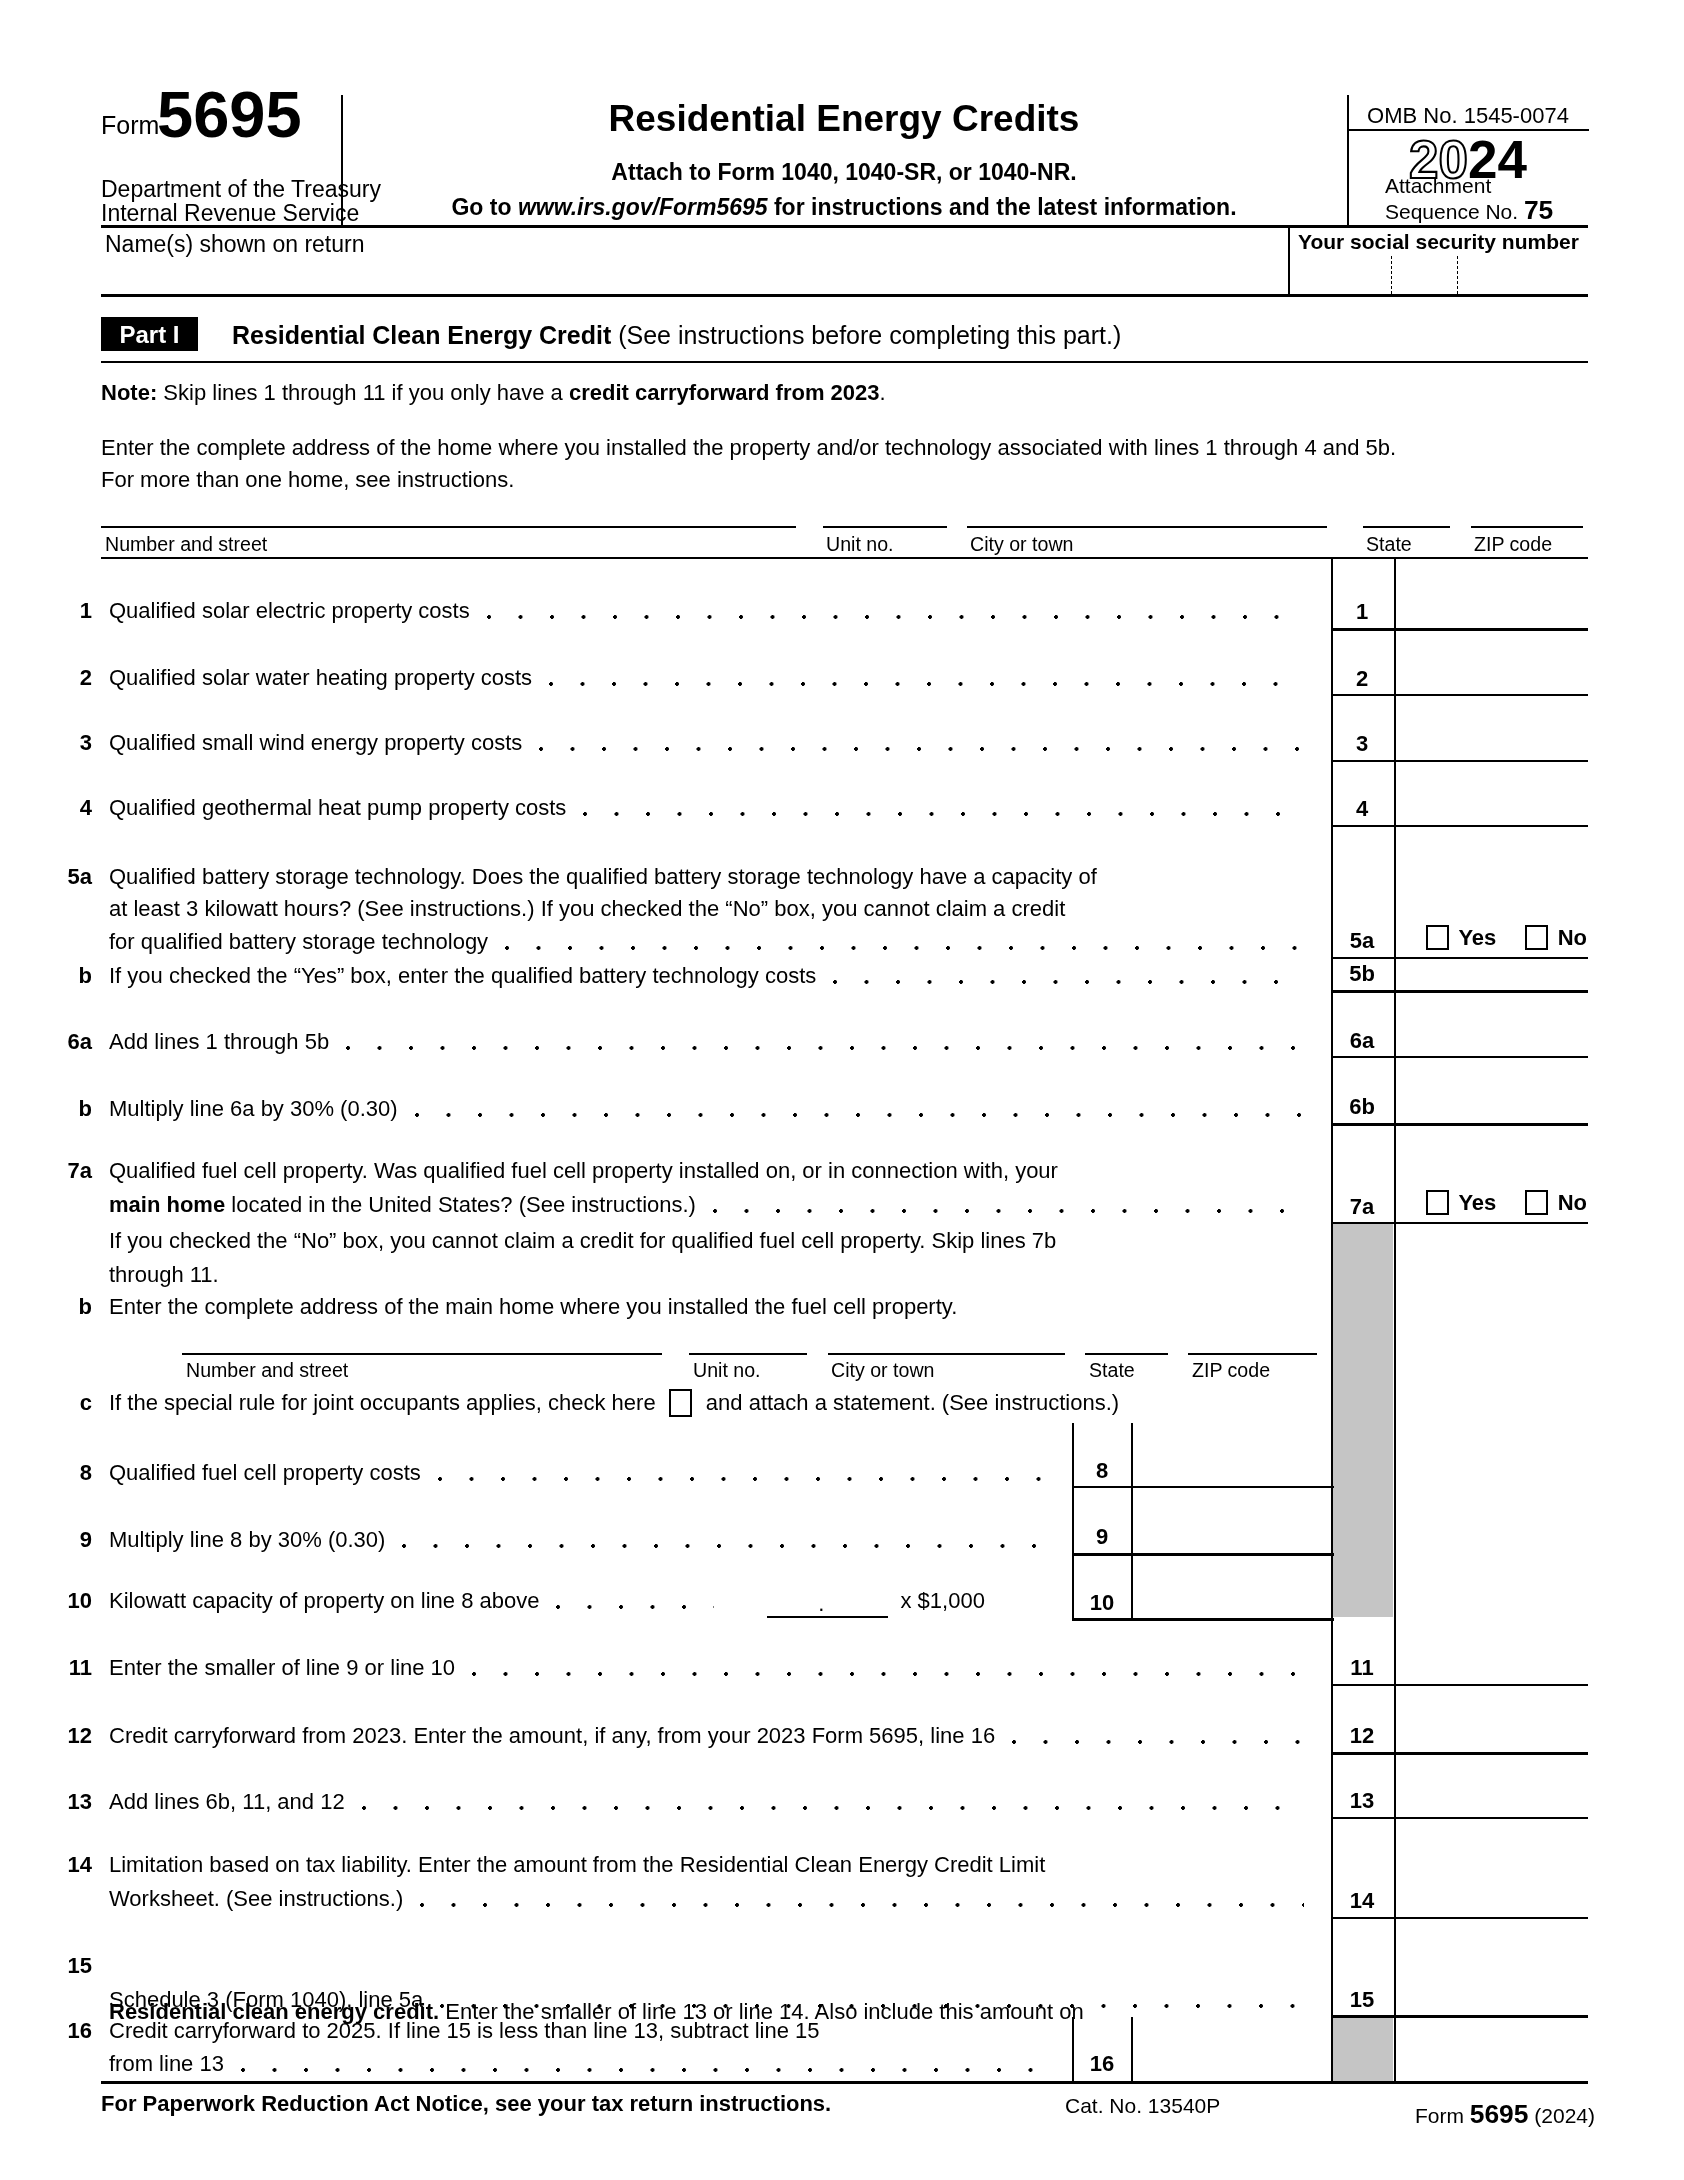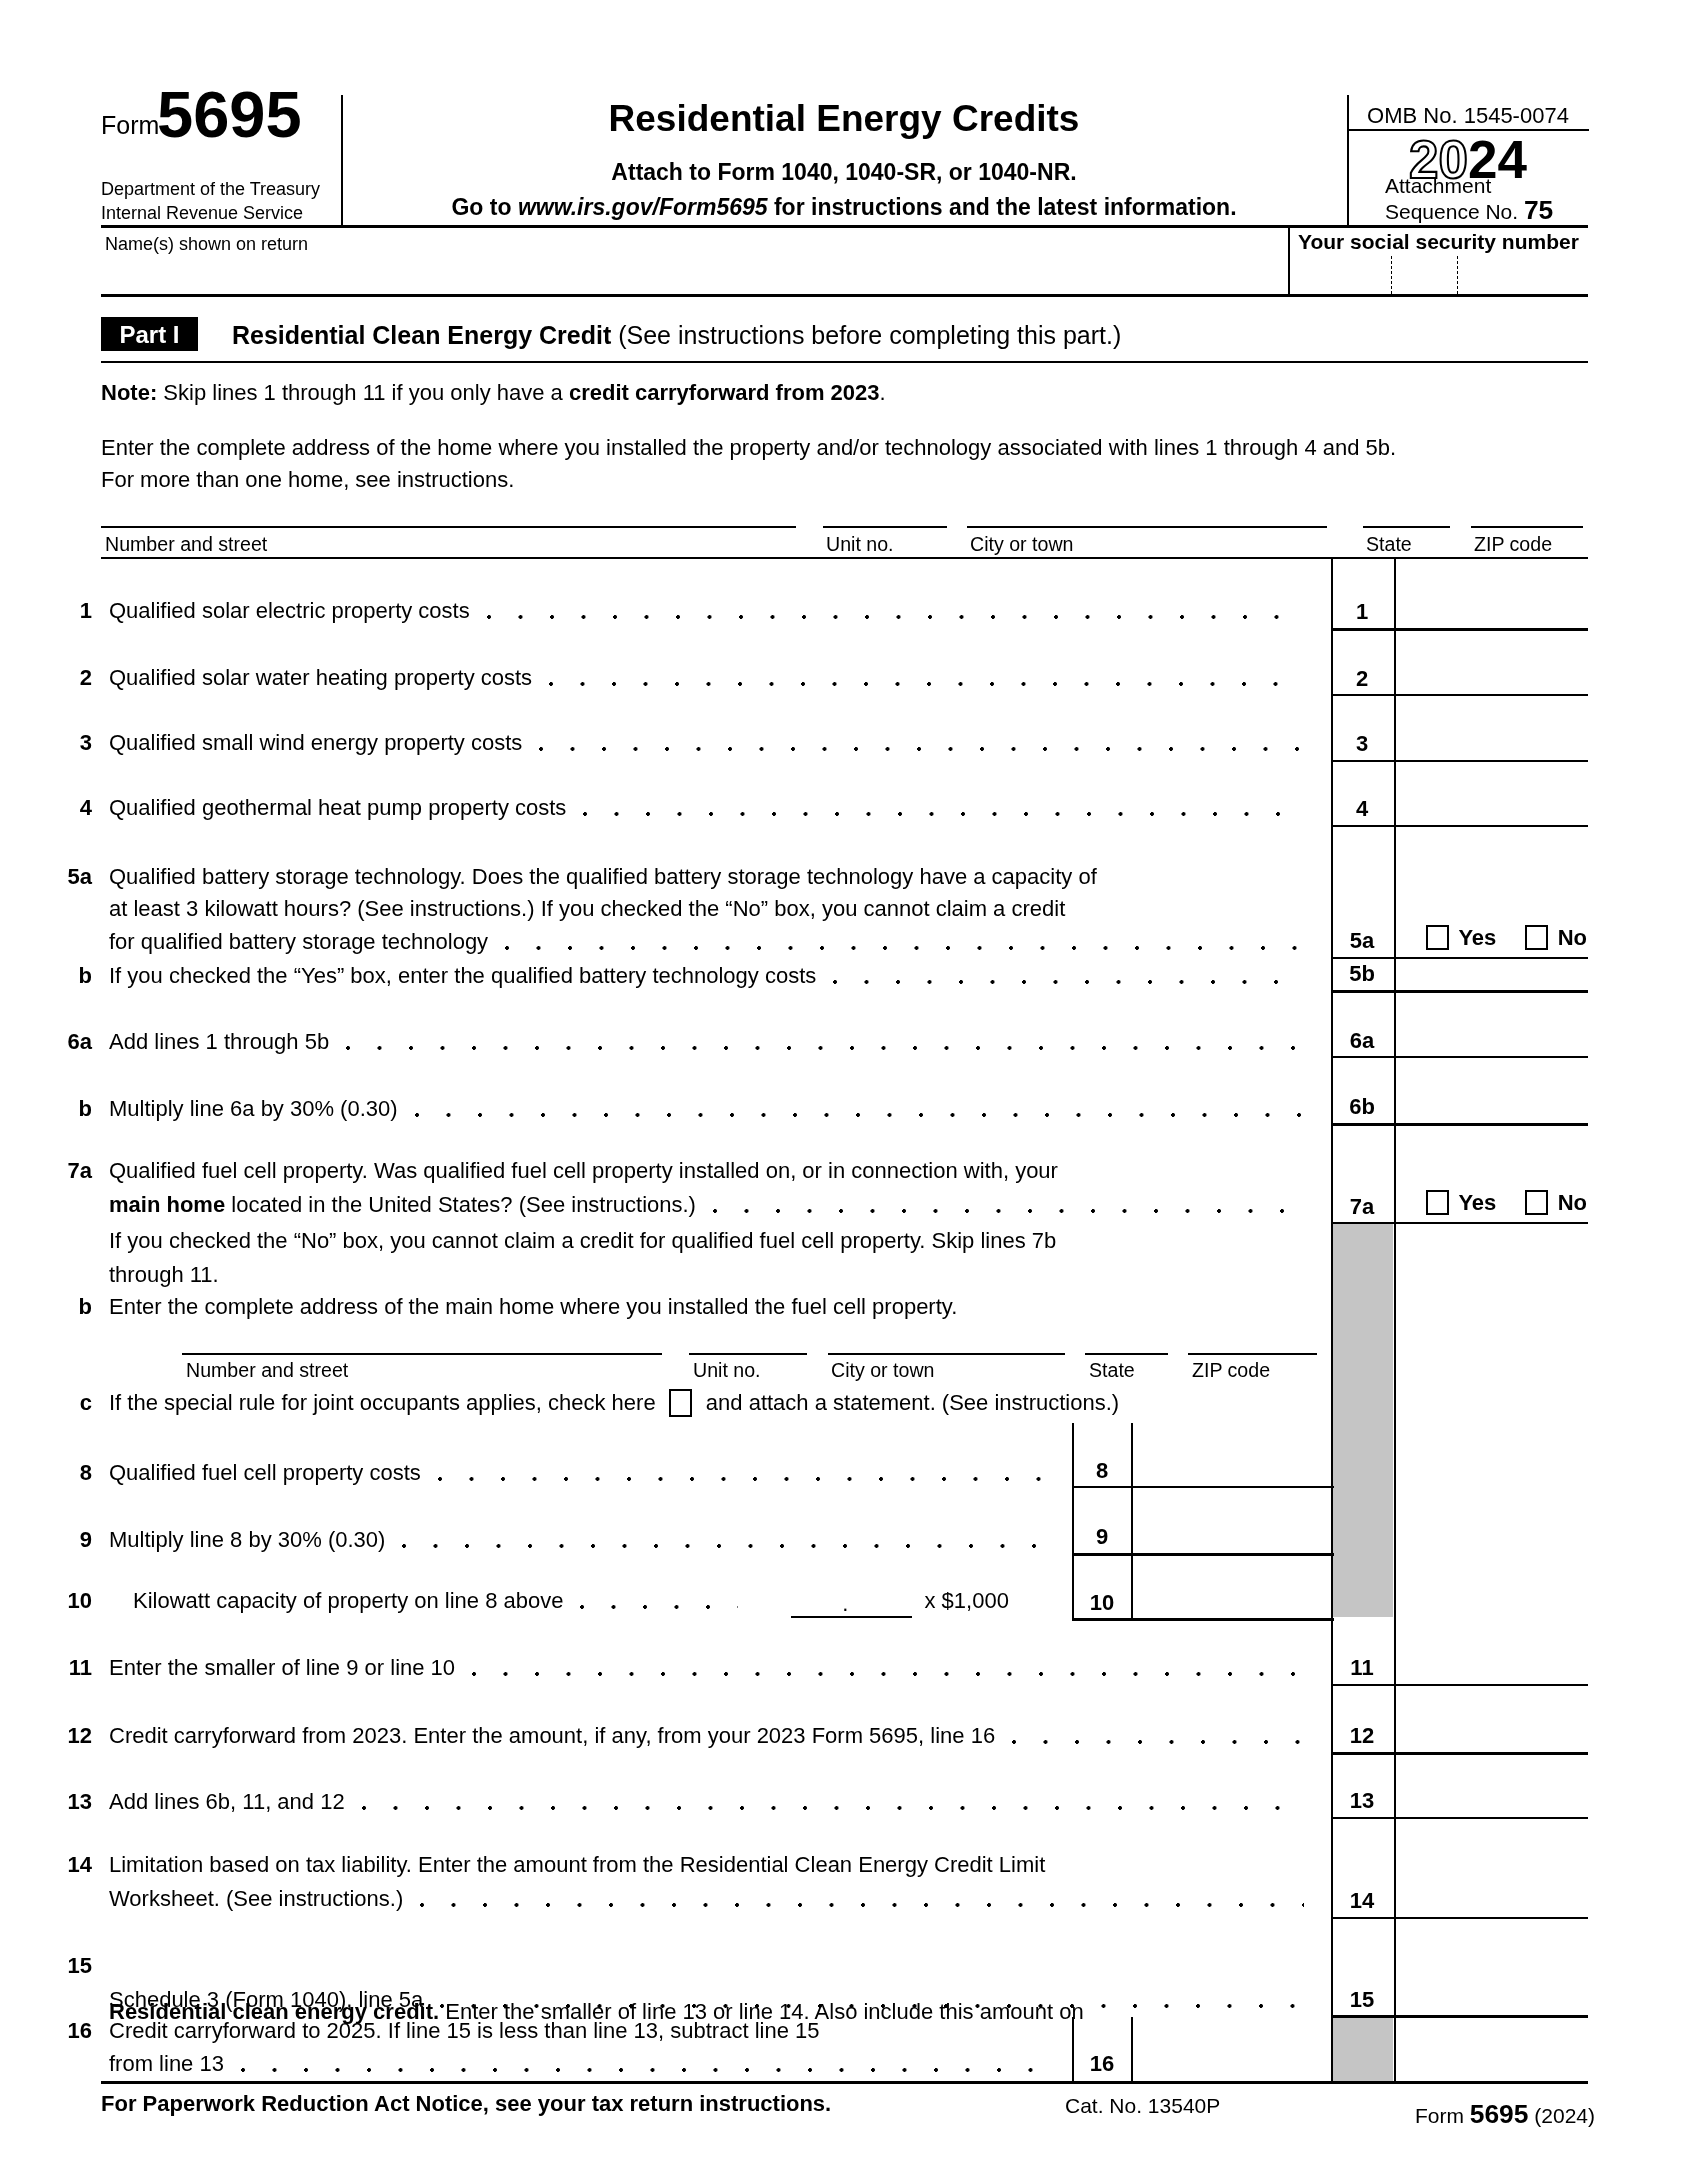--- a/index.html
+++ b/index.html
@@ -19,21 +19,21 @@
   .row .lbl{white-space:nowrap;}
   .dots{flex:1;height:4.3px;margin:0 12px 6px 17px;background-image:radial-gradient(circle at 2.1px 2.1px,#000 1.8px,transparent 2.2px);background-size:31.5px 4.3px;background-repeat:repeat-x;background-position:left bottom;}
   .numL{position:absolute;left:43px;width:49px;text-align:right;font-weight:bold;}
   .boxnum{position:absolute;left:1331px;width:62px;text-align:center;font-weight:bold;}
   .boxnum8{position:absolute;left:1072px;width:60px;text-align:center;font-weight:bold;}
   .cb{display:inline-block;width:23px;height:25.6px;border:2.6px solid #000;background:#fff;box-sizing:border-box;}
   .ckgrp{position:absolute;display:flex;align-items:center;}
   .ckgrp .cblab{font-weight:bold;margin:0 29px 0 9.4px;}
   .ckgrp .cblab:last-child{margin-right:4px;}
   .field{position:absolute;background:transparent;}
-  .small{font-size:18px;line-height:24px;}
+  .small{font-size:23px;line-height:24px;}
   .addr{font-size:19.6px;line-height:22px;}
   .partbox{position:absolute;background:#000;color:#fff;font-weight:bold;font-size:24px;display:flex;align-items:center;justify-content:center;}
   .outline20{color:#fff;-webkit-text-stroke:2.1px #000;font-weight:bold;}
   .solid24{font-weight:bold;}
   .uline{position:relative;width:121px;height:24px;border-bottom:2.6px solid #000;margin-bottom:-3.4px;align-self:flex-end;}
   .uline span{position:absolute;left:42%;bottom:-1.7px;}
   .pre{white-space:pre;}
 </style>
 </head>
 <body>
@@ -245,21 +245,21 @@
 
   <div class="numL" style="top:1525px;">9</div>
   <div class="row" style="left:109px;top:1525px;width:951px;">
       <span class="lbl">Multiply line 8 by 30% (0.30)</span>
       <span class="dots"></span>
     </div>
   <div class="boxnum8" style="top:1522px;">9</div>
   <div class="field" style="left:1135px;top:1490px;width:195px;height:61px;"></div>
 
   <div class="numL" style="top:1586px;">10</div>
-  <div class="row" style="left:109px;top:1586px;width:947px;margin-left:24px;">
+  <div class="row" style="left:109px;top:1586px;width:947px;">
     <span class="lbl">Kilowatt capacity of property on line 8 above</span>
     <span class="dots" style="flex:0 0 158px;margin-right:53px;"></span>
     <span class="uline">
         <span>.</span>
       </span>
     <span class="lbl pre" style="margin-left:12px;">x  $1,000</span>
   </div>
   <div class="boxnum8" style="top:1588px;">10</div>
   <div class="field" style="left:1135px;top:1555px;width:195px;height:61px;"></div>
 

